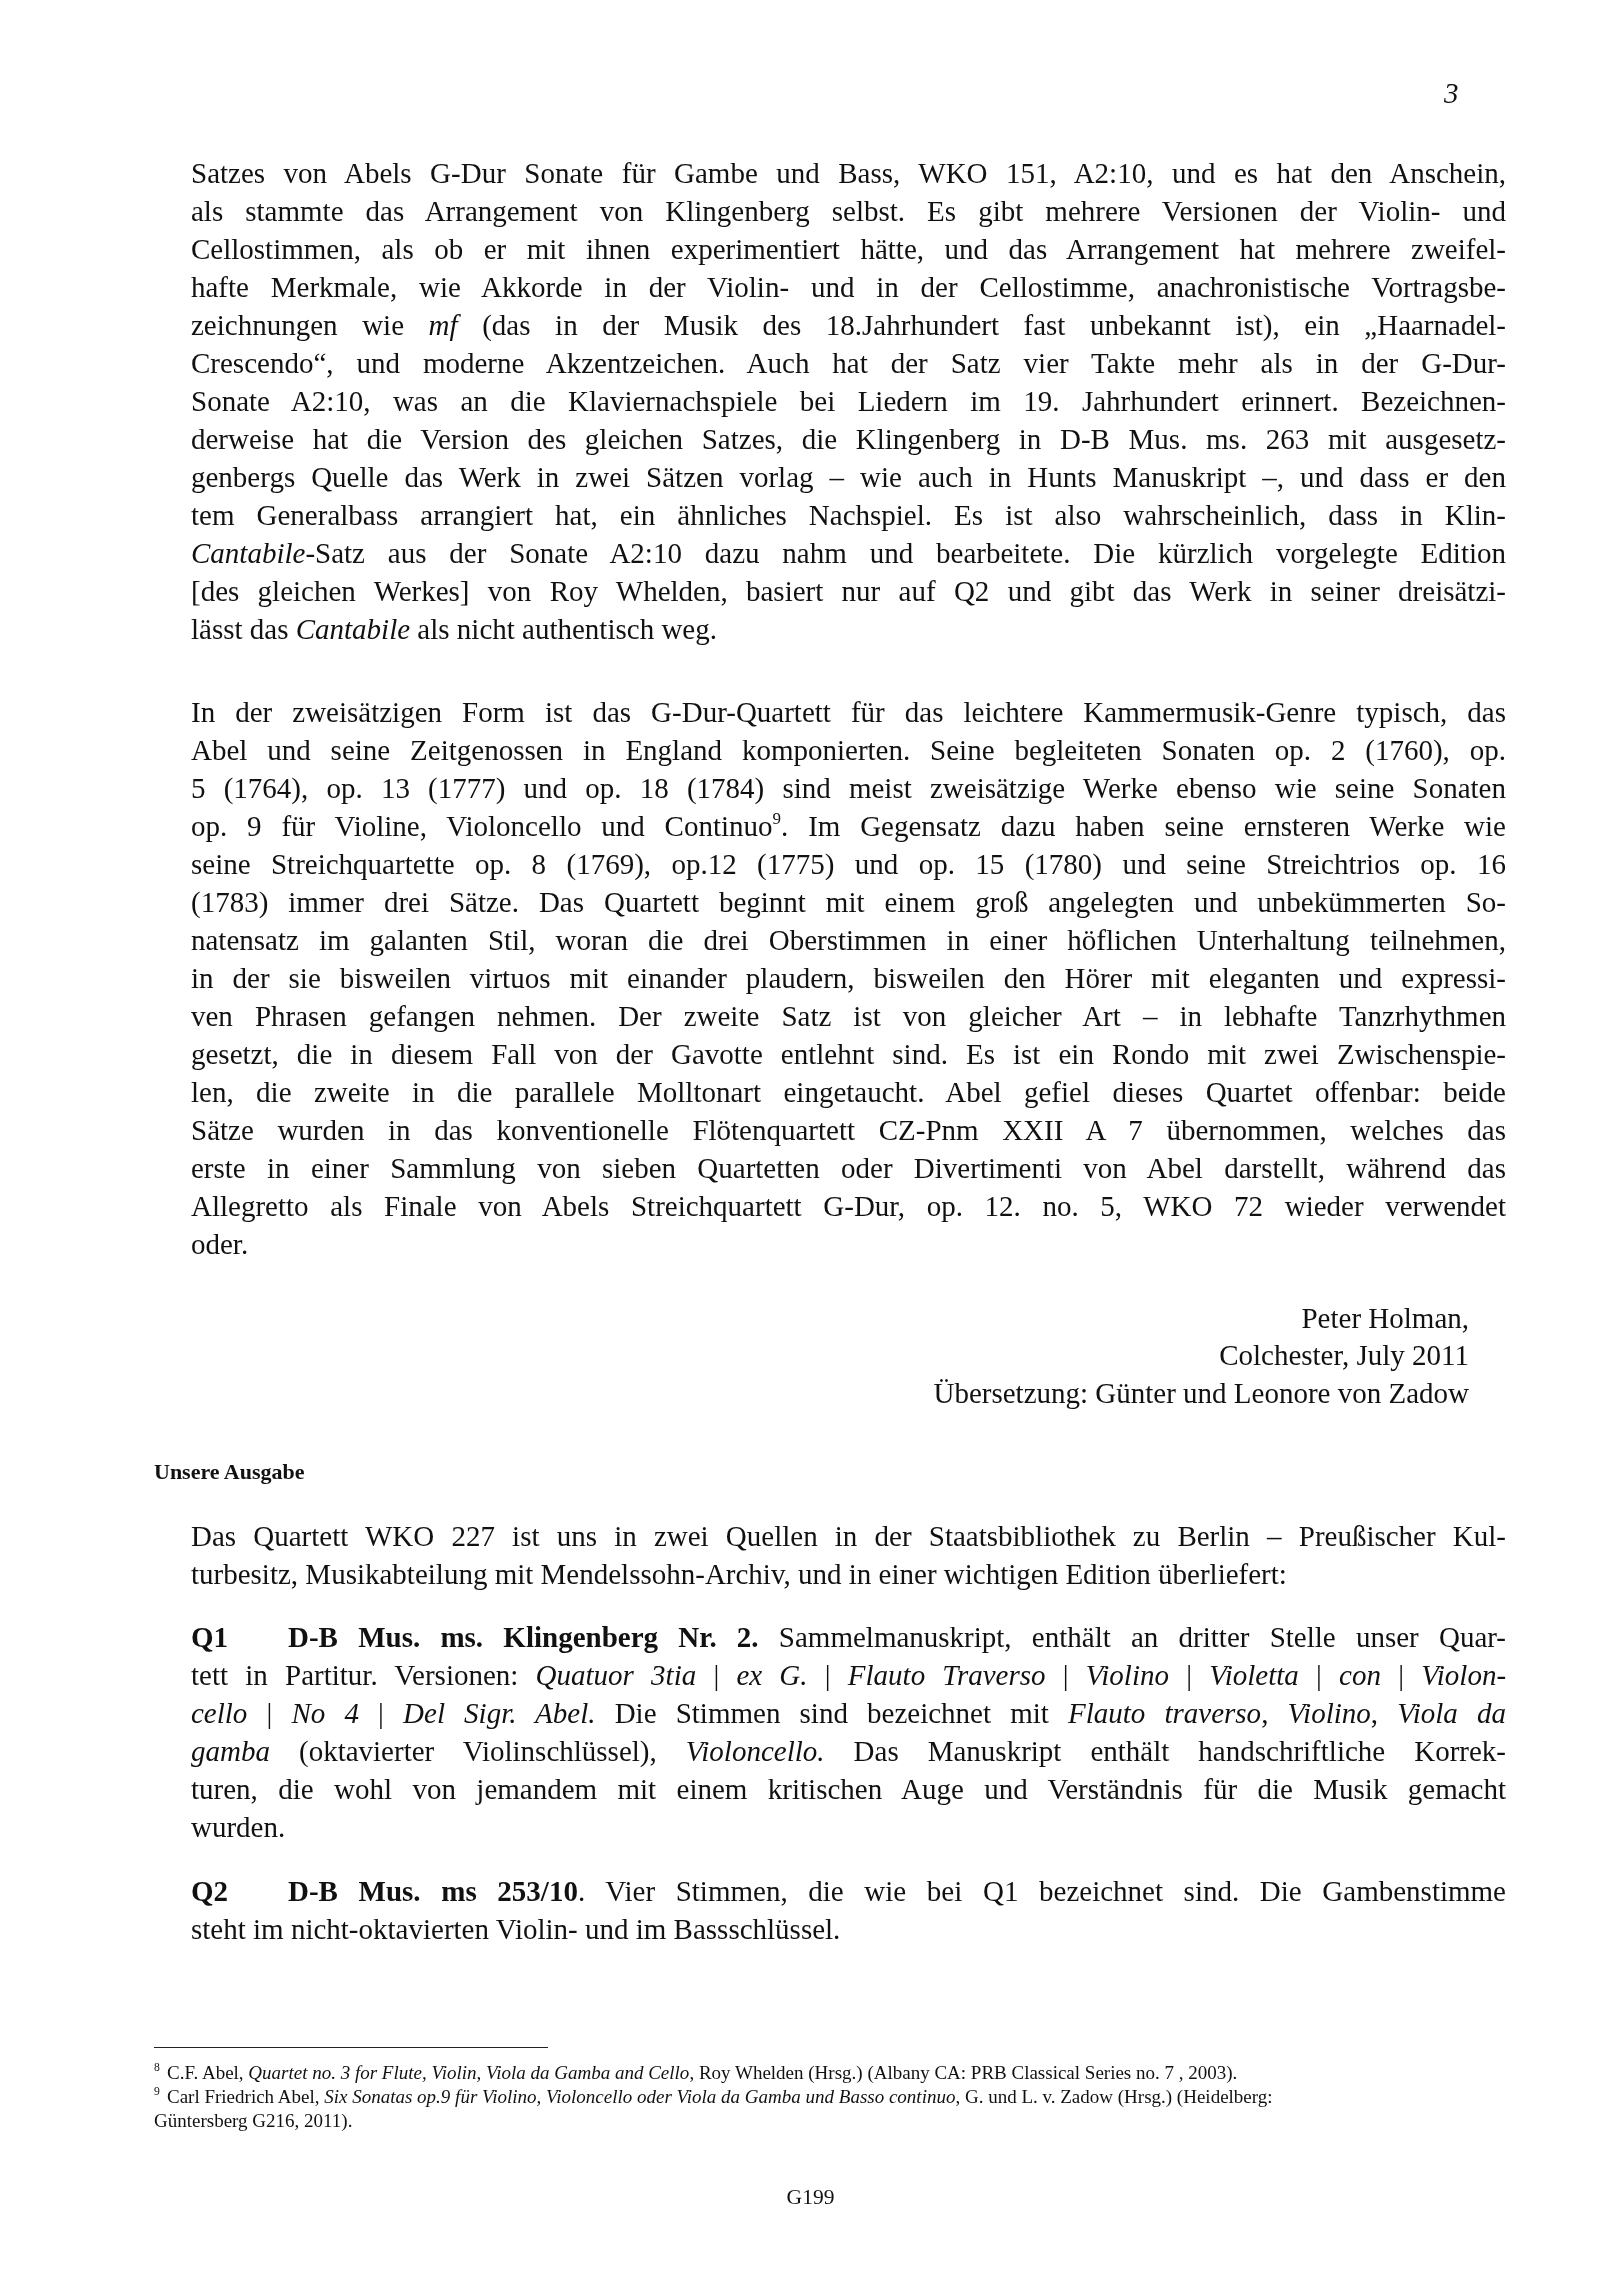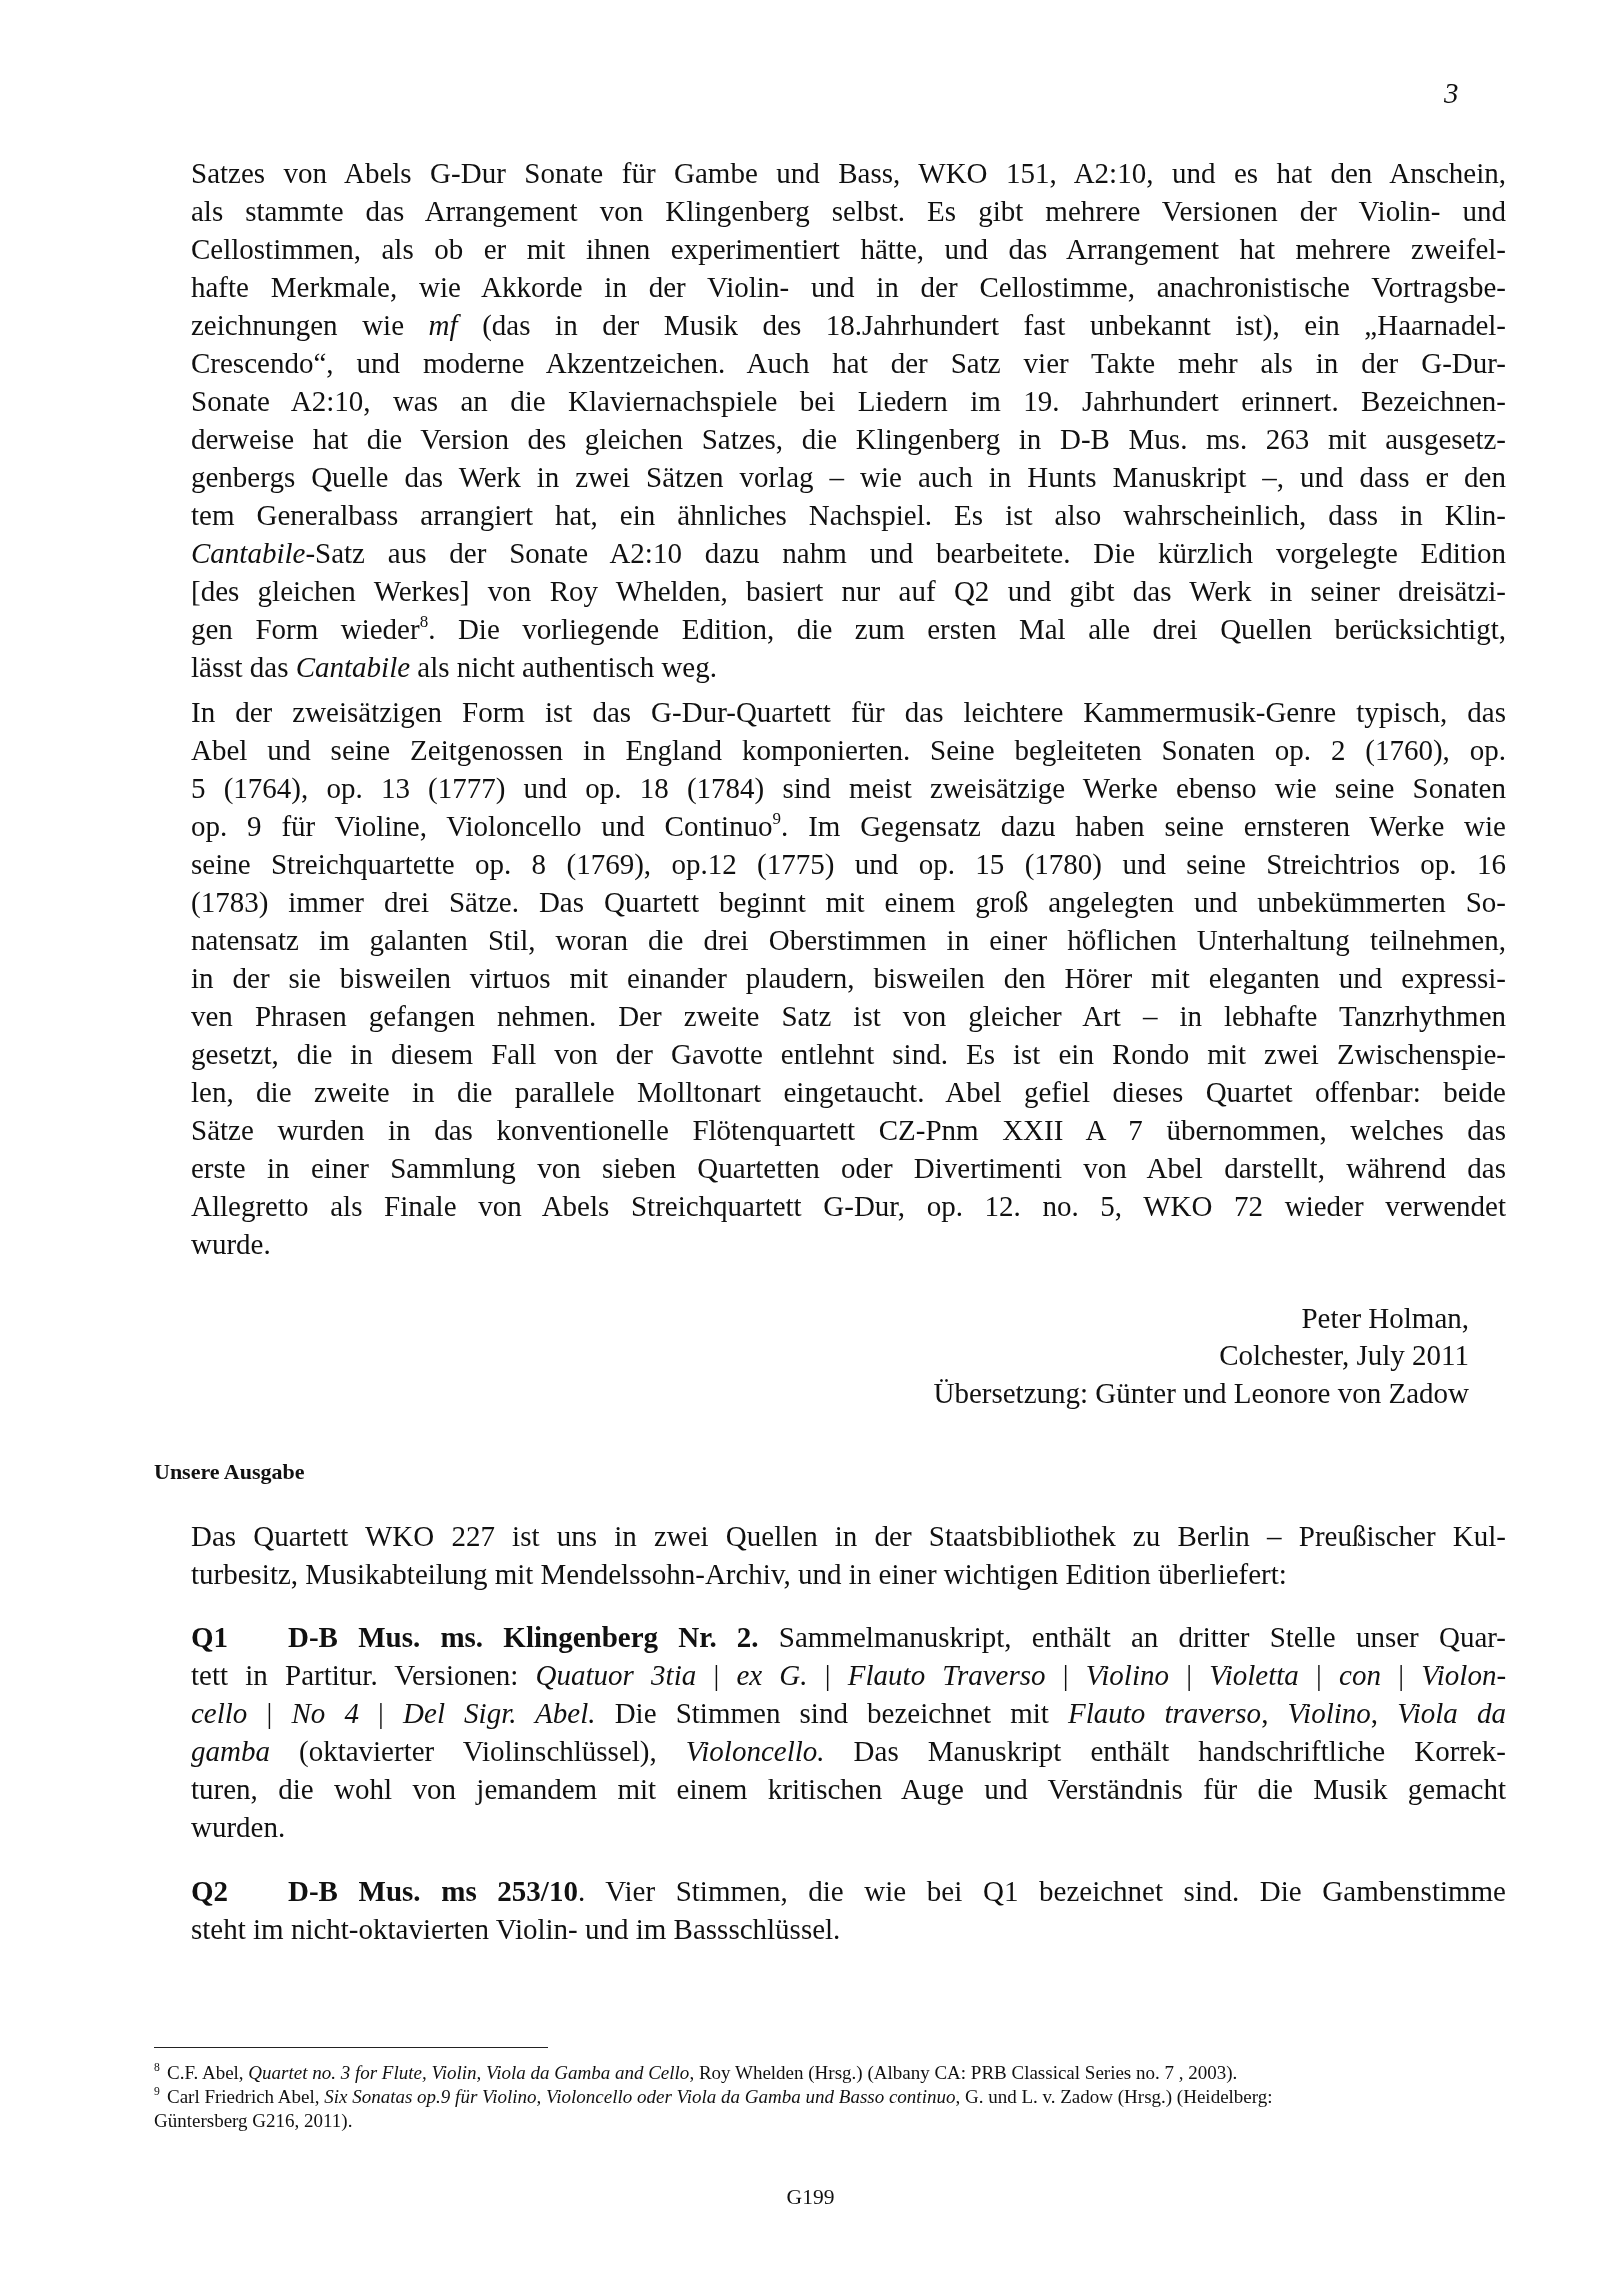--- a/index.html
+++ b/index.html
@@ -35,39 +35,38 @@
       <div class="line"><span>Cellostimmen, als ob er mit ihnen experimentiert hätte, und das Arrangement hat mehrere zweifel-</span></div>
       <div class="line"><span>hafte Merkmale, wie Akkorde in der Violin- und in der Cellostimme, anachronistische Vortragsbe-</span></div>
       <div class="line"><span>zeichnungen wie </span><span class="i">mf</span><span> (das in der Musik des 18.Jahrhundert fast unbekannt ist), ein „Haarnadel-</span></div>
       <div class="line"><span>Crescendo“, und moderne Akzentzeichen. Auch hat der Satz vier Takte mehr als in der G-Dur-</span></div>
       <div class="line"><span>Sonate A2:10, was an die Klaviernachspiele bei Liedern im 19. Jahrhundert erinnert. Bezeichnen-</span></div>
       <div class="line"><span>derweise hat die Version des gleichen Satzes, die Klingenberg in D-B Mus. ms. 263 mit ausgesetz-</span></div>
       <div class="line"><span>genbergs Quelle das Werk in zwei Sätzen vorlag – wie auch in Hunts Manuskript –, und dass er den</span></div>
       <div class="line"><span>tem Generalbass arrangiert hat, ein ähnliches Nachspiel. Es ist also wahrscheinlich, dass in Klin-</span></div>
       <div class="line"><span class="i">Cantabile</span><span>-Satz aus der Sonate A2:10 dazu nahm und bearbeitete. Die kürzlich vorgelegte Edition</span></div>
       <div class="line"><span>[des gleichen Werkes] von Roy Whelden, basiert nur auf Q2 und gibt das Werk in seiner dreisätzi-</span></div>
-      <div class="line"><span>gen Form wieder</span><sup>8</sup><span>. Die vorliegende Edition, die zum ersten Mal alle drei Quellen berücksichtigt,</span></div>
       <div class="line last"><span>lässt das </span><span class="i">Cantabile</span><span> als nicht authentisch weg.</span></div>
     </div>
   <div class="block" style="top:693px;">
       <div class="line"><span>In der zweisätzigen Form ist das G-Dur-Quartett für das leichtere Kammermusik-Genre typisch, das</span></div>
       <div class="line"><span>Abel und seine Zeitgenossen in England komponierten. Seine begleiteten Sonaten op. 2 (1760), op.</span></div>
       <div class="line"><span>5 (1764), op. 13 (1777) und op. 18 (1784) sind meist zweisätzige Werke ebenso wie seine Sonaten</span></div>
       <div class="line"><span>op. 9 für Violine, Violoncello und Continuo</span><sup>9</sup><span>. Im Gegensatz dazu haben seine ernsteren Werke wie</span></div>
       <div class="line"><span>seine Streichquartette op. 8 (1769), op.12 (1775) und op. 15 (1780) und seine Streichtrios op. 16</span></div>
       <div class="line"><span>(1783) immer drei Sätze. Das Quartett beginnt mit einem groß angelegten und unbekümmerten So-</span></div>
       <div class="line"><span>natensatz im galanten Stil, woran die drei Oberstimmen in einer höflichen Unterhaltung teilnehmen,</span></div>
       <div class="line"><span>in der sie bisweilen virtuos mit einander plaudern, bisweilen den Hörer mit eleganten und expressi-</span></div>
       <div class="line"><span>ven Phrasen gefangen nehmen. Der zweite Satz ist von gleicher Art – in lebhafte Tanzrhythmen</span></div>
       <div class="line"><span>gesetzt, die in diesem Fall von der Gavotte entlehnt sind. Es ist ein Rondo mit zwei Zwischenspie-</span></div>
       <div class="line"><span>len, die zweite in die parallele Molltonart eingetaucht. Abel gefiel dieses Quartet offenbar: beide</span></div>
       <div class="line"><span>Sätze wurden in das konventionelle Flötenquartett CZ-Pnm XXII A 7 übernommen, welches das</span></div>
       <div class="line"><span>erste in einer Sammlung von sieben Quartetten oder Divertimenti von Abel darstellt, während das</span></div>
       <div class="line"><span>Allegretto als Finale von Abels Streichquartett G-Dur, op. 12. no. 5, WKO 72 wieder verwendet</span></div>
-      <div class="line last"><span>wurde.</span></div>
+      <div class="line last"><span>oder.</span></div>
     </div>
 
   <div class="sig" style="top:1299px;">Peter Holman,</div>
   <div class="sig" style="top:1336px;">Colchester, July 2011</div>
   <div class="sig" style="top:1374px;">Übersetzung: Günter und Leonore von Zadow</div>
 
   <div class="heading">Unsere Ausgabe</div>
 
   <div class="block" style="top:1517px;">
       <div class="line"><span>Das Quartett WKO 227 ist uns in zwei Quellen in der Staatsbibliothek zu Berlin – Preußischer Kul-</span></div>

